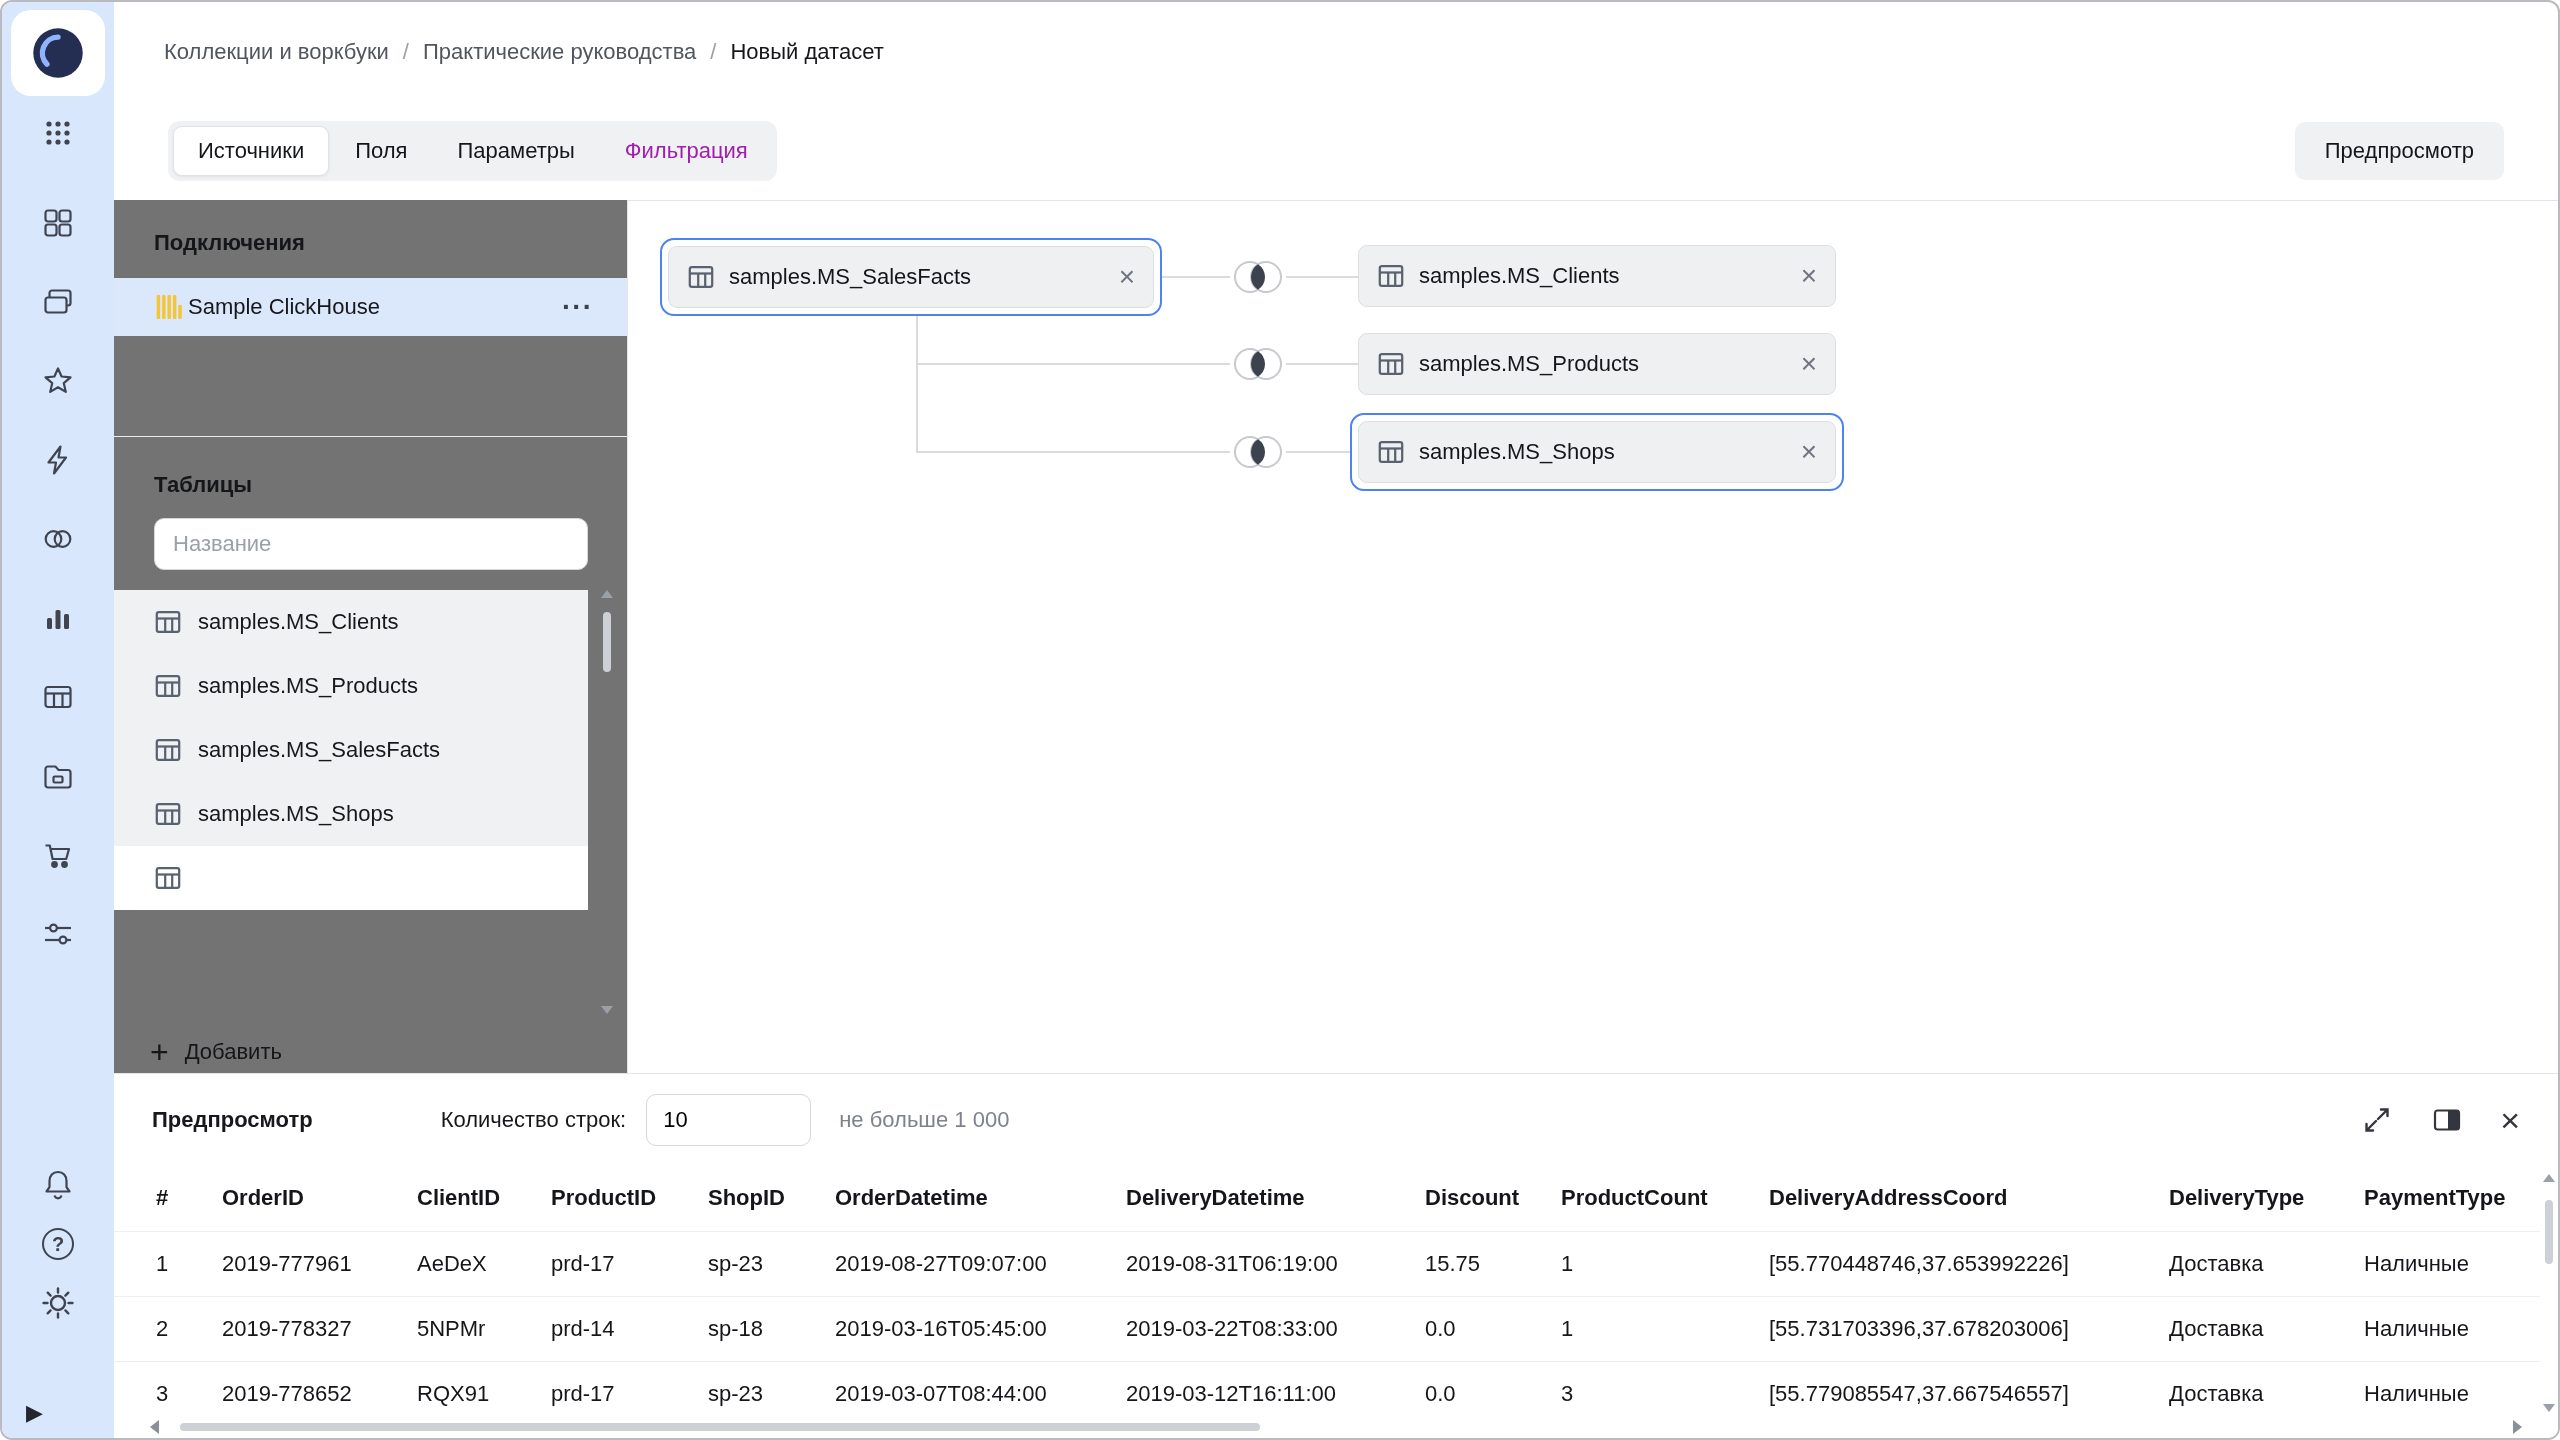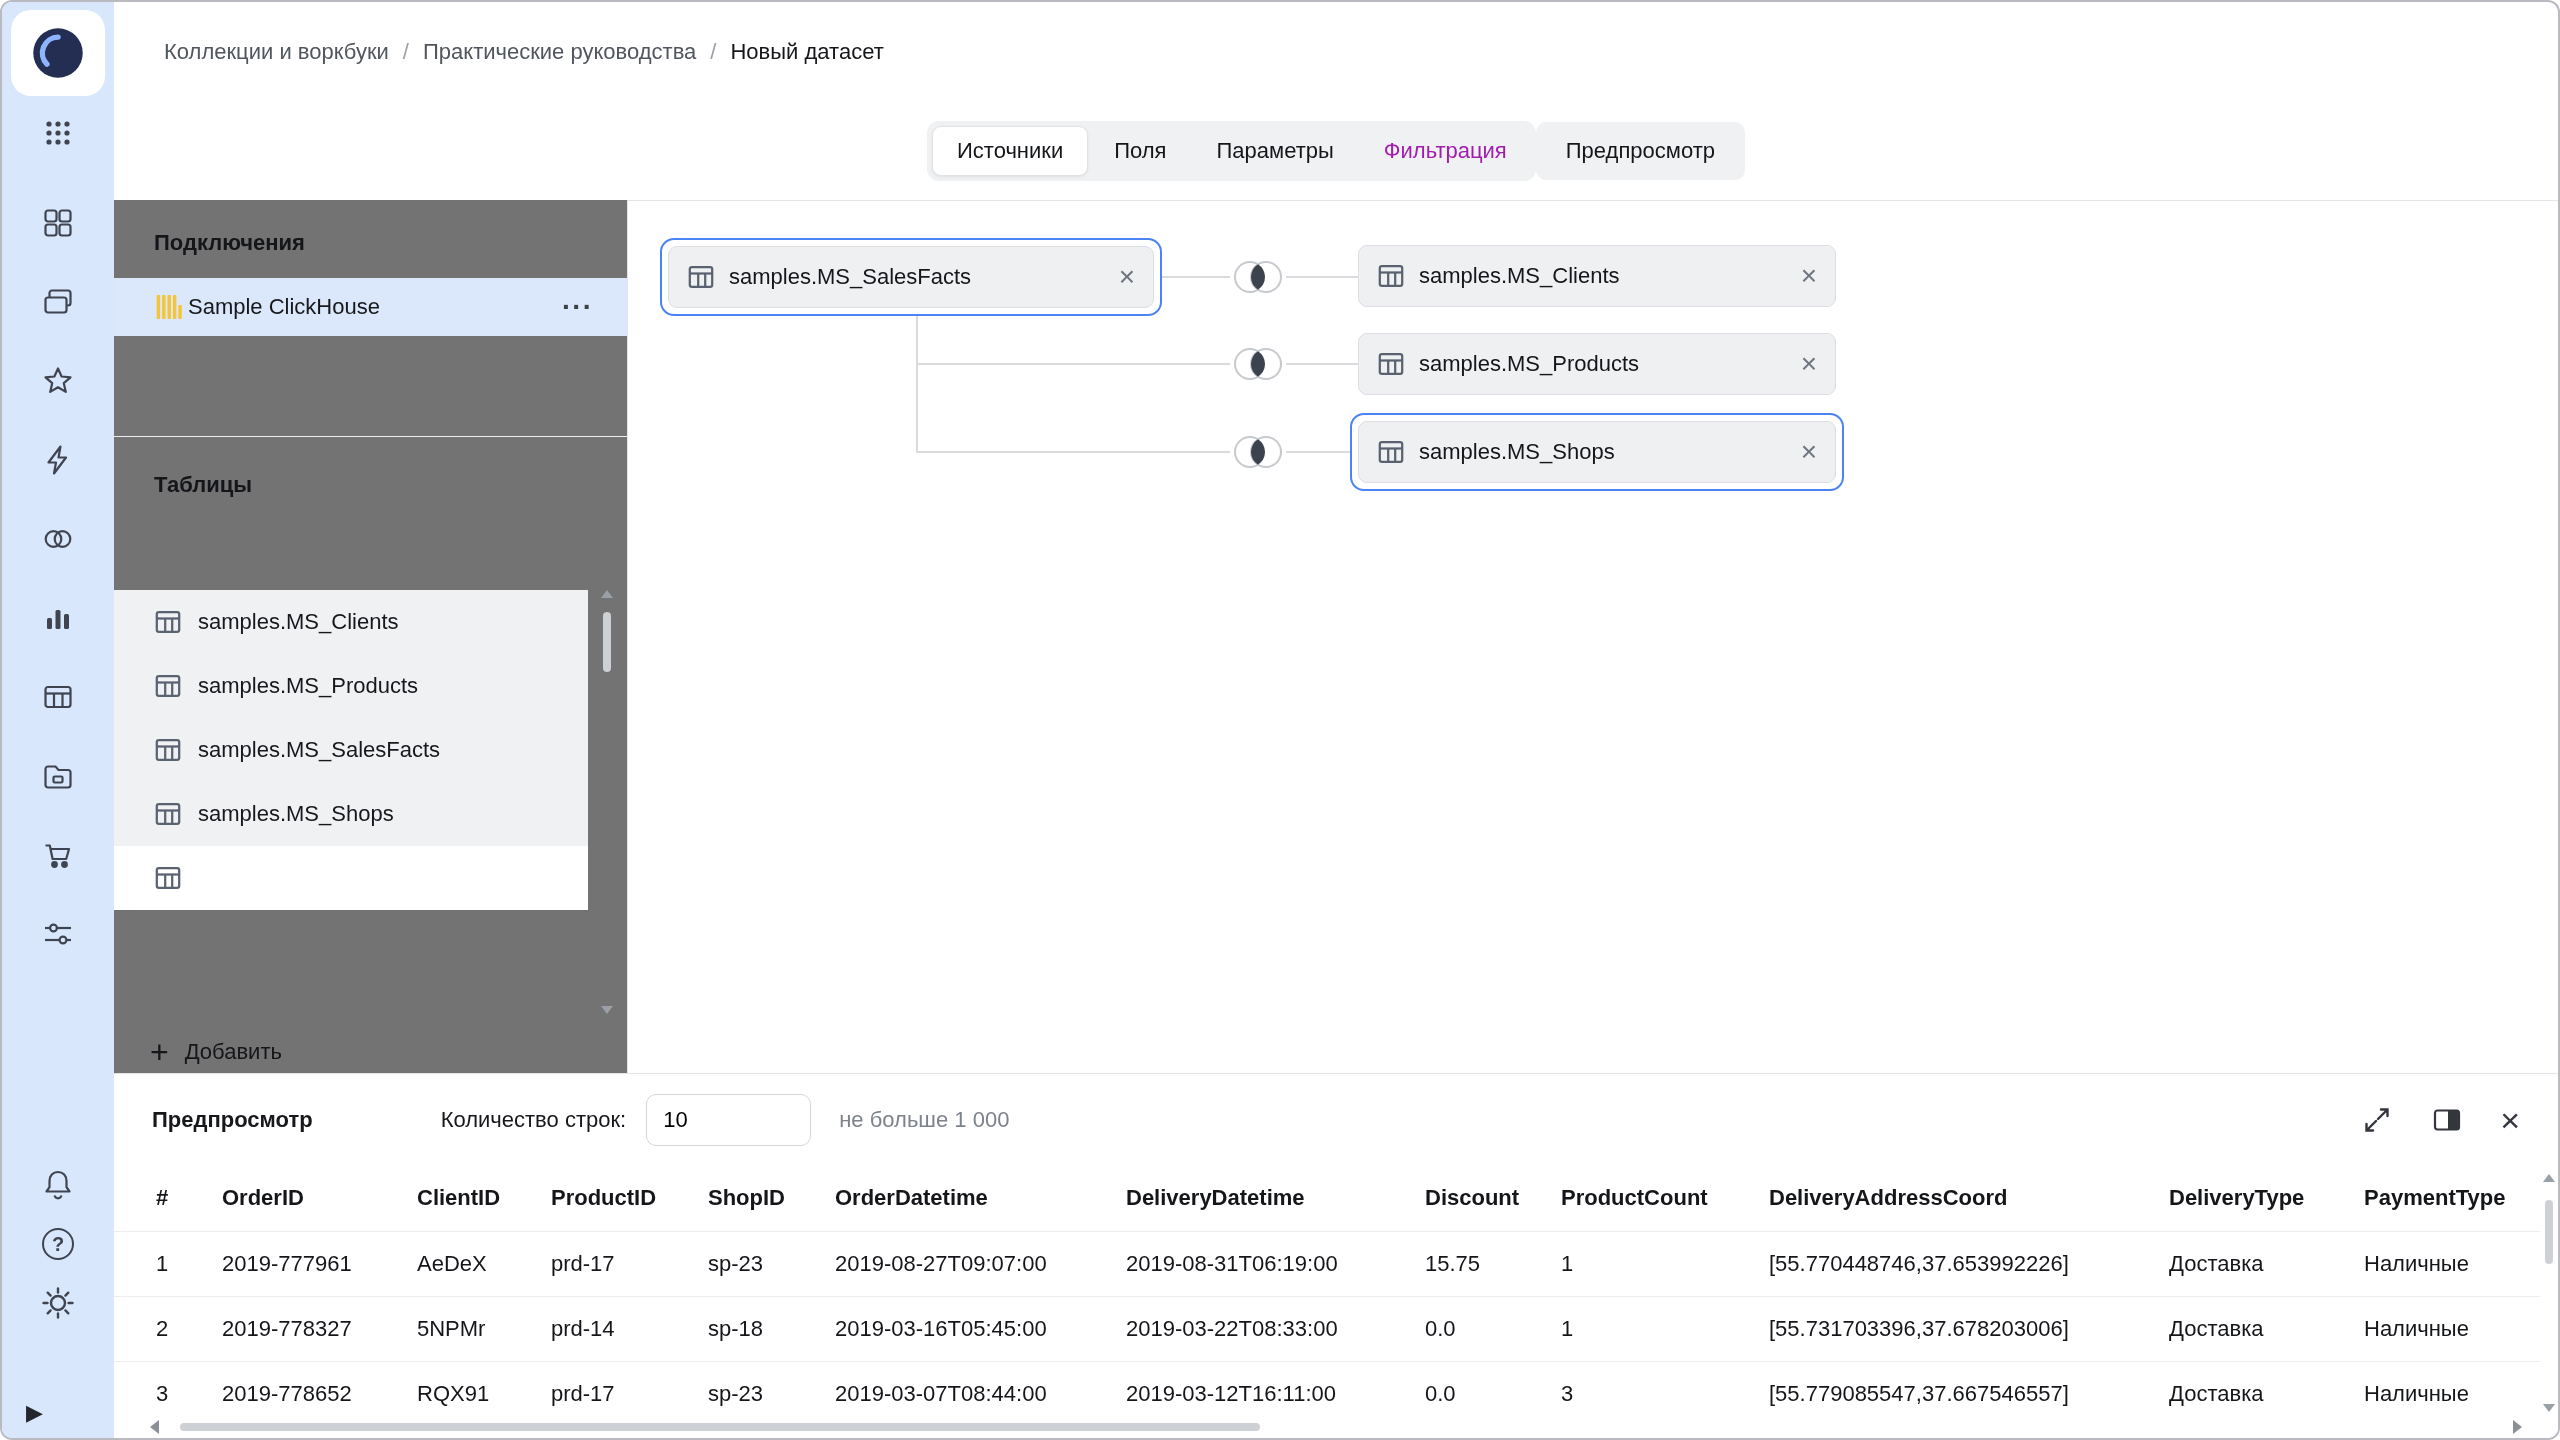--- a/index.html
+++ b/index.html
@@ -25,21 +25,21 @@
   .crumb{color:#51565e;cursor:pointer}
   .crumb.current{color:#15161a}
   .crumb-sep{color:#9ba0a8}
   .header-right{margin-left:auto;display:flex;align-items:center;gap:24px}
   .icon-btn{background:none;border:0;cursor:pointer;color:#383d47;display:flex;align-items:center;justify-content:center}
   .btn{height:58px;border:0;border-radius:10px;font-size:22px;padding:0 30px;cursor:pointer;font-family:inherit}
   .btn.disabled{background:#f0f1f2;color:#b9bdc4;cursor:default}
   .btn.secondary{background:#f0f1f2;color:#15161a}
   .btn.primary{background:#3e78f3;color:#fff}
 
-  .tabsbar{height:98px;display:flex;align-items:center;padding:0 54px;justify-content:center}
+  .tabsbar{height:98px;display:flex;align-items:center;padding:0 54px;justify-content:space-between}
   .seg{display:flex;background:#f0f1f2;border-radius:12px;padding:5px;gap:2px}
   .seg-item{border:0;background:transparent;height:50px;padding:0 24px;font-size:22px;border-radius:9px;color:#15161a;cursor:pointer;font-family:inherit}
   .seg-item.active{background:#fff;border:1px solid #e1e2e5;box-shadow:0 1px 3px rgba(0,0,0,.07)}
   .seg-item.disabled{color:#a21caf;cursor:default}
 
   
   .content{position:absolute;top:198px;left:0;right:0;bottom:365px}
   .leftpanel{position:absolute;left:0;top:0;bottom:0;width:514px;border-right:1px solid #e4e5e8;background:#737373}
   .panel-h{position:absolute;left:40px;font-size:22px;font-weight:700;color:#15161a}
   .conn-item{position:absolute;left:0;right:0;top:78px;height:58px;background:#dbe7fb;display:flex;align-items:center;padding:0 34px 0 40px;cursor:pointer}
@@ -251,20 +251,21 @@
               <rect x="12.6" y="2" width="2.3" height="16" rx="0.6"></rect>
             <rect x="16.2" y="8.6" width="2.3" height="9.4" rx="0.6"></rect>
           </svg>
           <span class="label">Sample ClickHouse</span>
           <button class="more-dots">···</button>
         </div>
 
         <div class="panel-divider"></div>
         <div class="panel-h" style="top:272px">Таблицы</div>
 
+        <input class="search-input" type="text" placeholder="Название" style="">
 
         <div class="tables-list">
           <div class="t-item selected">
             <svg class="tbl-ic" viewBox="0 0 20 20" fill="none" stroke="currentColor" stroke-width="1.6">
                 <rect x="2" y="3" width="16" height="14" rx="1.5"></rect>
                 <line x1="2" y1="7.5" x2="18" y2="7.5"></line>
                 <line x1="8" y1="7.5" x2="8" y2="17"></line>
                 <line x1="13" y1="7.5" x2="13" y2="17"></line>
               </svg>
             <span>samples.MS_Clients</span>

